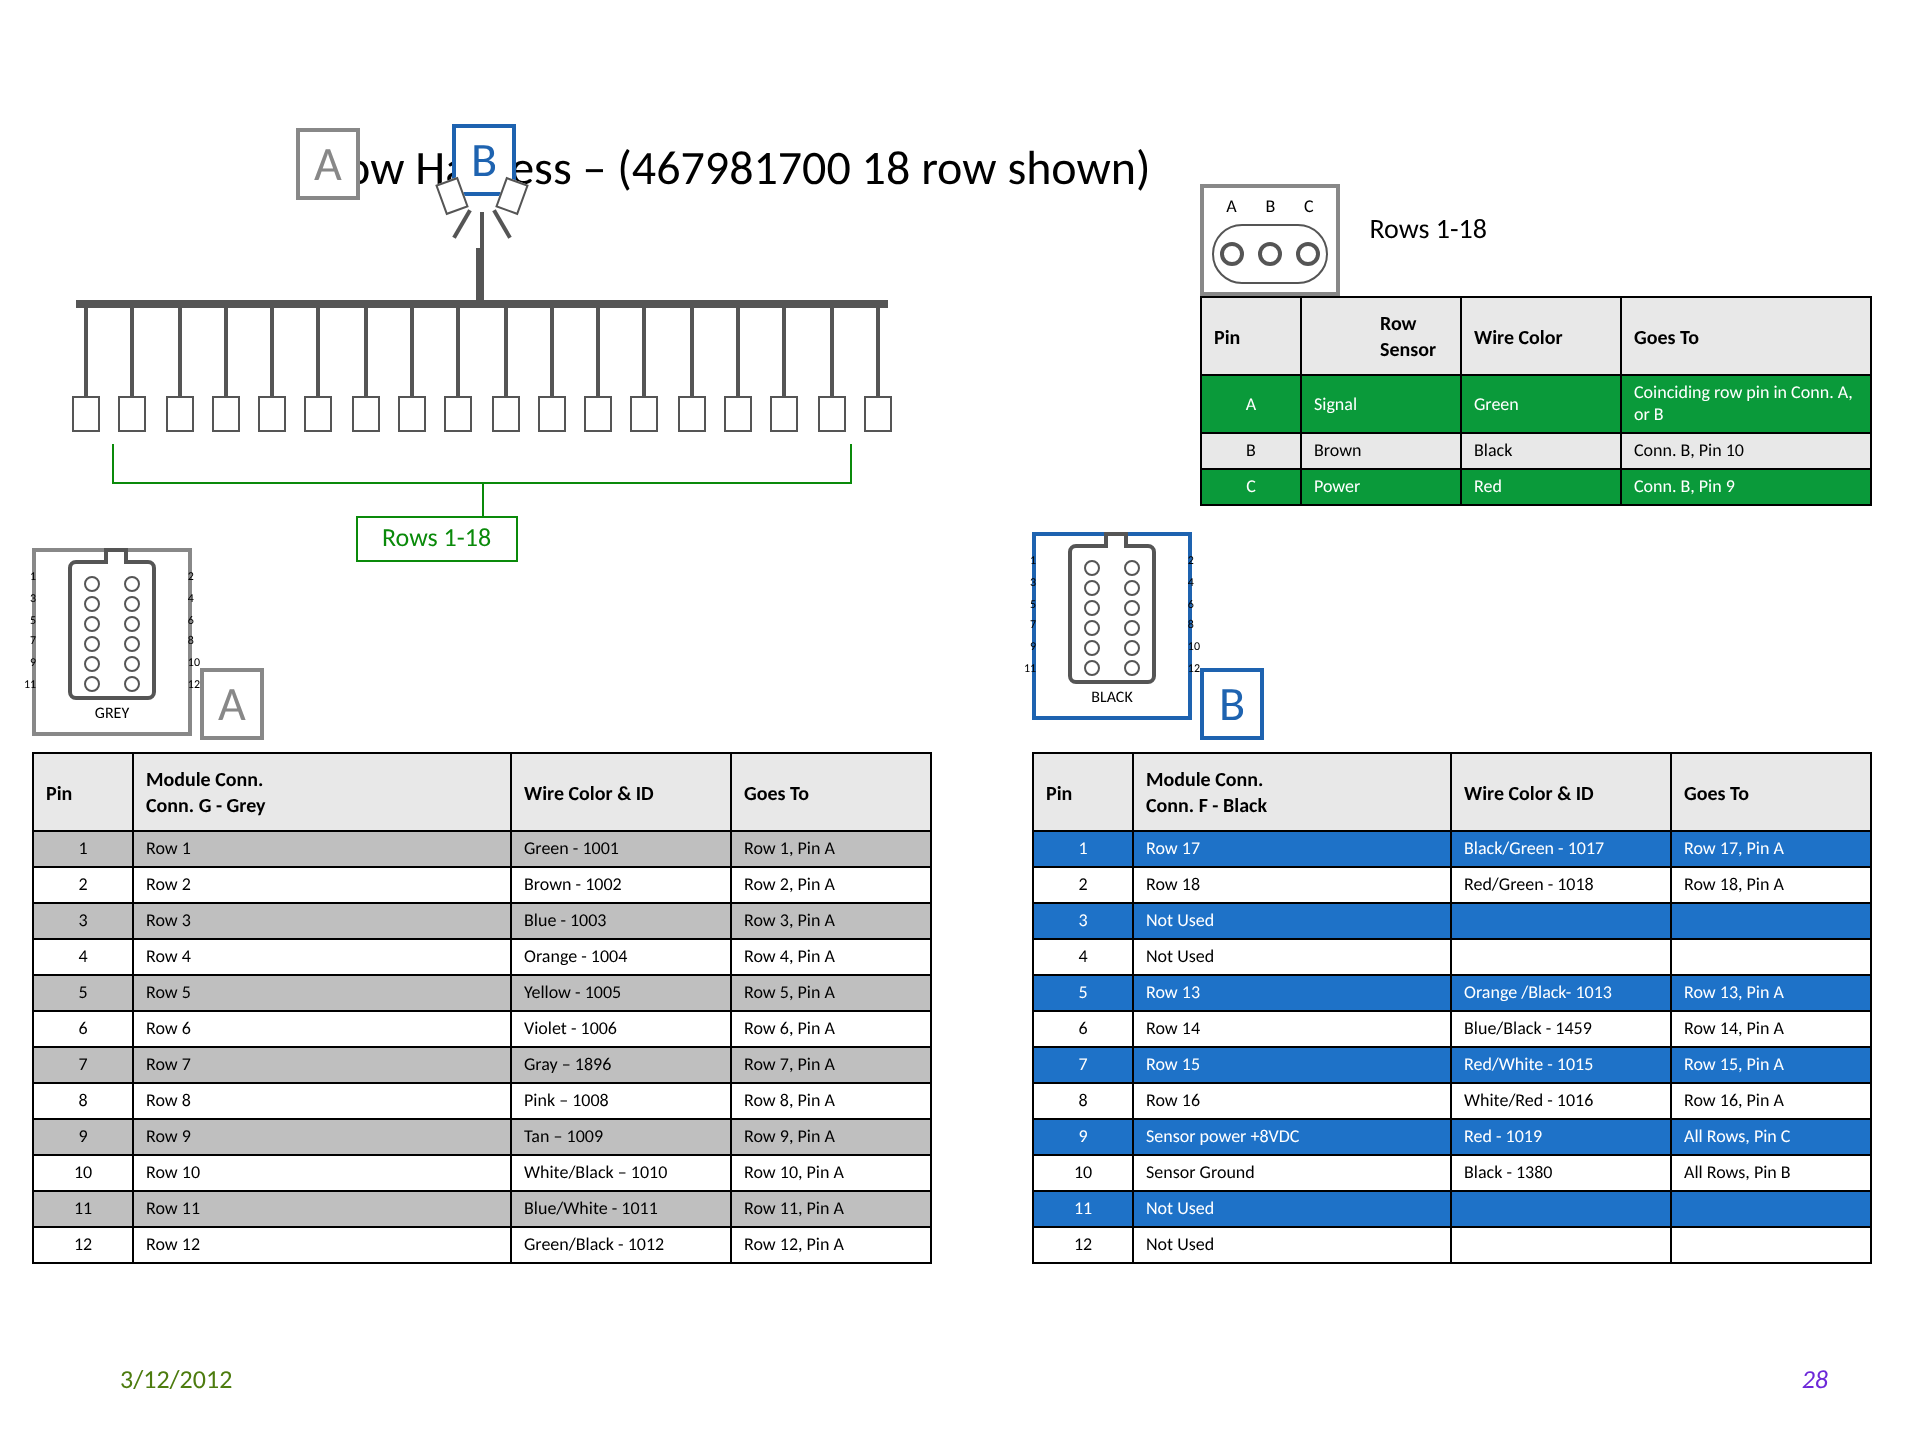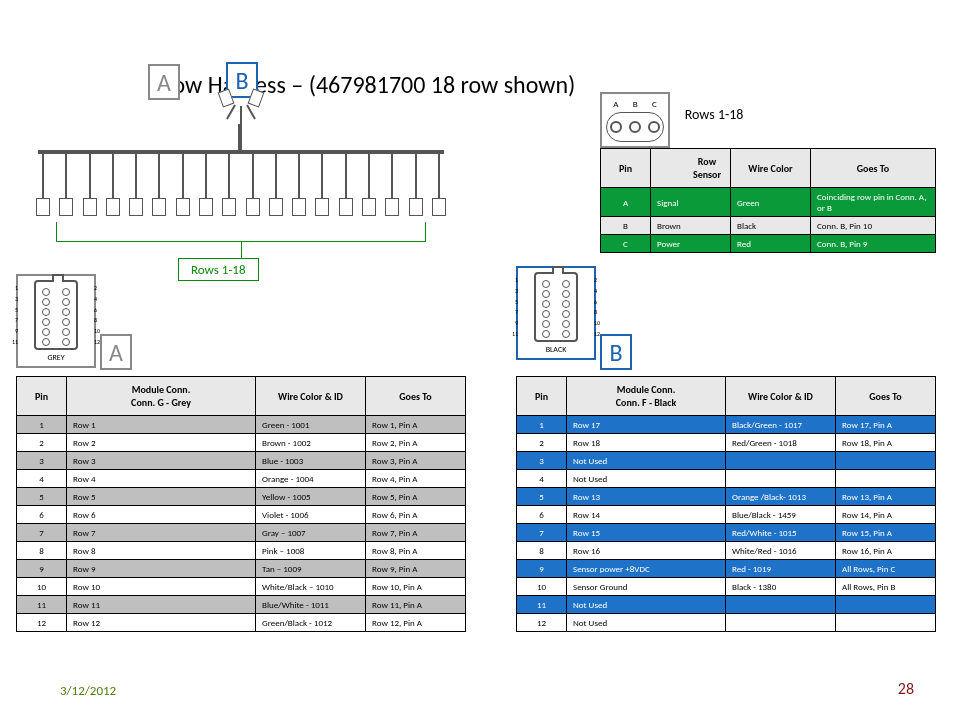--- a/index.html
+++ b/index.html
@@ -150,21 +150,21 @@
   th, td {
     border:1px solid #000;
     padding:3px 6px;
     text-align:left;
     font-size:9px;
     font-weight:normal;
   }
   th {
     background:#e8e8e8;
     font-weight:bold;
-    text-align:center;
+    text-align:left;
     font-size:10px;
     padding:6px 6px;
   }
   .pin-col { text-align:center; width:50px; }
 
   .tbl-sensor { left:600px; top:148px; width:336px; }
   .tbl-sensor th:nth-child(1){width:40px;}
   .tbl-sensor th:nth-child(2){width:80px;padding-left:39px;}
   .tbl-sensor th:nth-child(3){width:80px;}
   .row-green td { background:#0a9a3a; color:#fff; }
@@ -173,21 +173,21 @@
   .tbl-a { left:16px; top:376px; width:450px; }
   .tbl-b { left:516px; top:376px; width:420px; }
   .tbl-a th:nth-child(1),.tbl-b th:nth-child(1){width:50px;}
   .tbl-a th:nth-child(3),.tbl-b th:nth-child(3){width:110px;}
   .tbl-a th:nth-child(4),.tbl-b th:nth-child(4){width:100px;}
 
   .alt td { background:#bfbfbf; }
   .blue td { background:#1e72c8; color:#fff; }
 
   .footer-date { position:absolute; left:60px; bottom:18px; font-size:13px; color:#4d7c0f;}
-  .footer-page { position:absolute; right:40px; bottom:18px; font-size:16px; color:#7f1d1d;}
+  .footer-page { position:absolute; right:40px; bottom:18px; font-size:13px; color:#6d28d9;font-style:italic;}
 </style>
 </head>
 <body>
 
 <div class="title">Row Harness – (467981700   18 row shown)</div>
 
 <div class="label-box label-a" style="left:148px; top:64px;">A</div>
 <div class="label-box label-b" style="left:226px; top:62px;">B</div>
 
 <div class="harness">
@@ -469,21 +469,21 @@
       </tr>
       <tr class="">
         <td class="pin-col">6</td>
         <td>Row 6</td>
         <td>Violet - 1006</td>
         <td>Row 6, Pin A</td>
       </tr>
       <tr class="alt">
         <td class="pin-col">7</td>
         <td>Row 7</td>
-        <td>Gray – 1007</td>
+        <td>Gray – 1896</td>
         <td>Row 7, Pin A</td>
       </tr>
       <tr class="">
         <td class="pin-col">8</td>
         <td>Row 8</td>
         <td>Pink – 1008</td>
         <td>Row  8, Pin A</td>
       </tr>
       <tr class="alt">
         <td class="pin-col">9</td>

